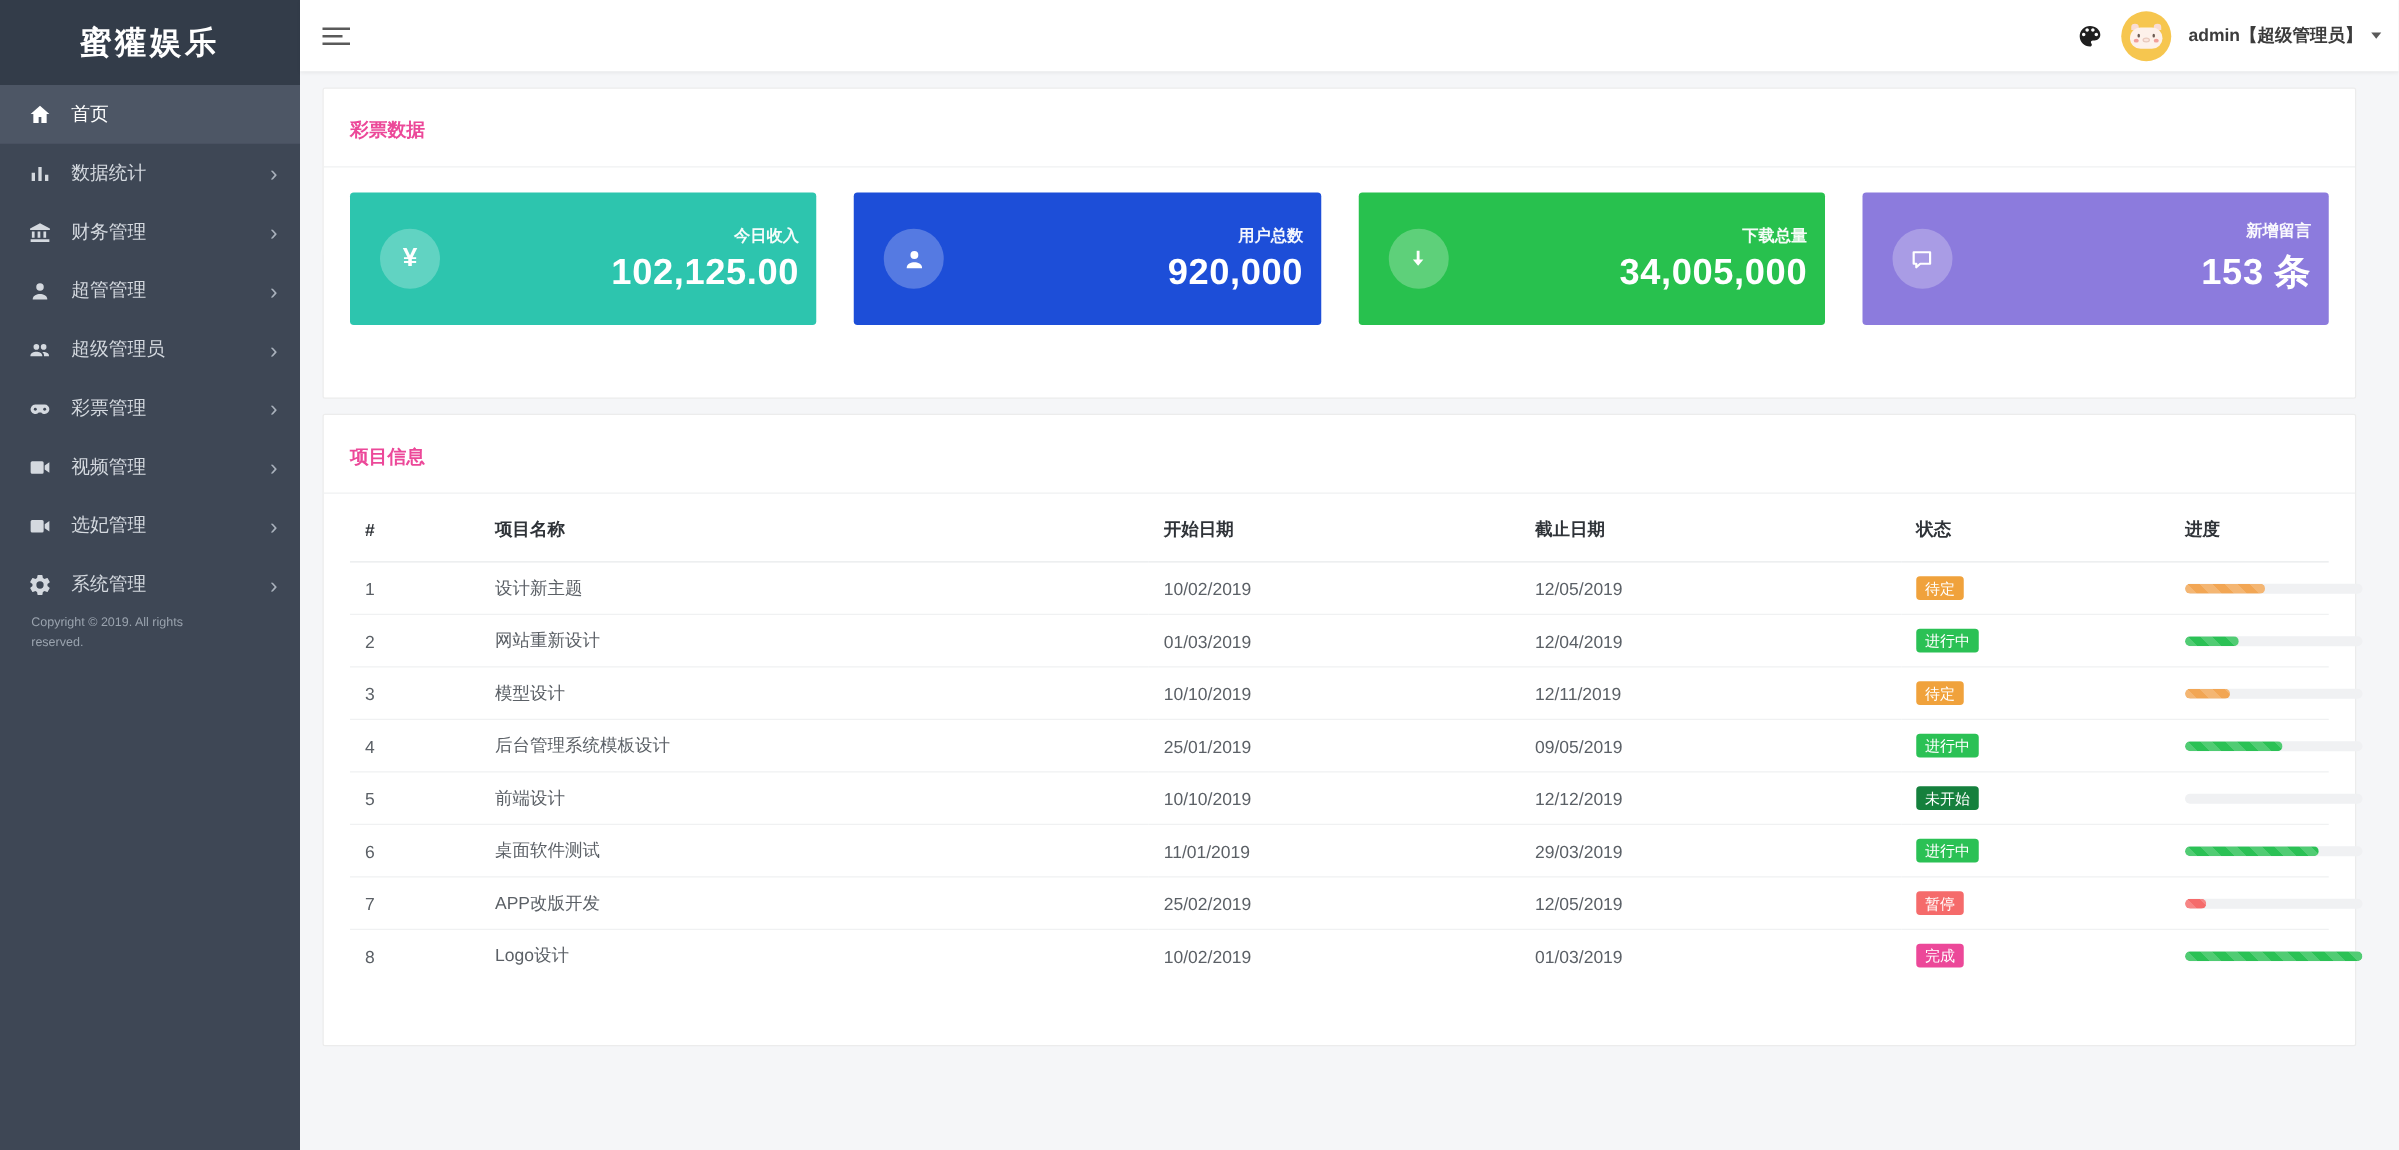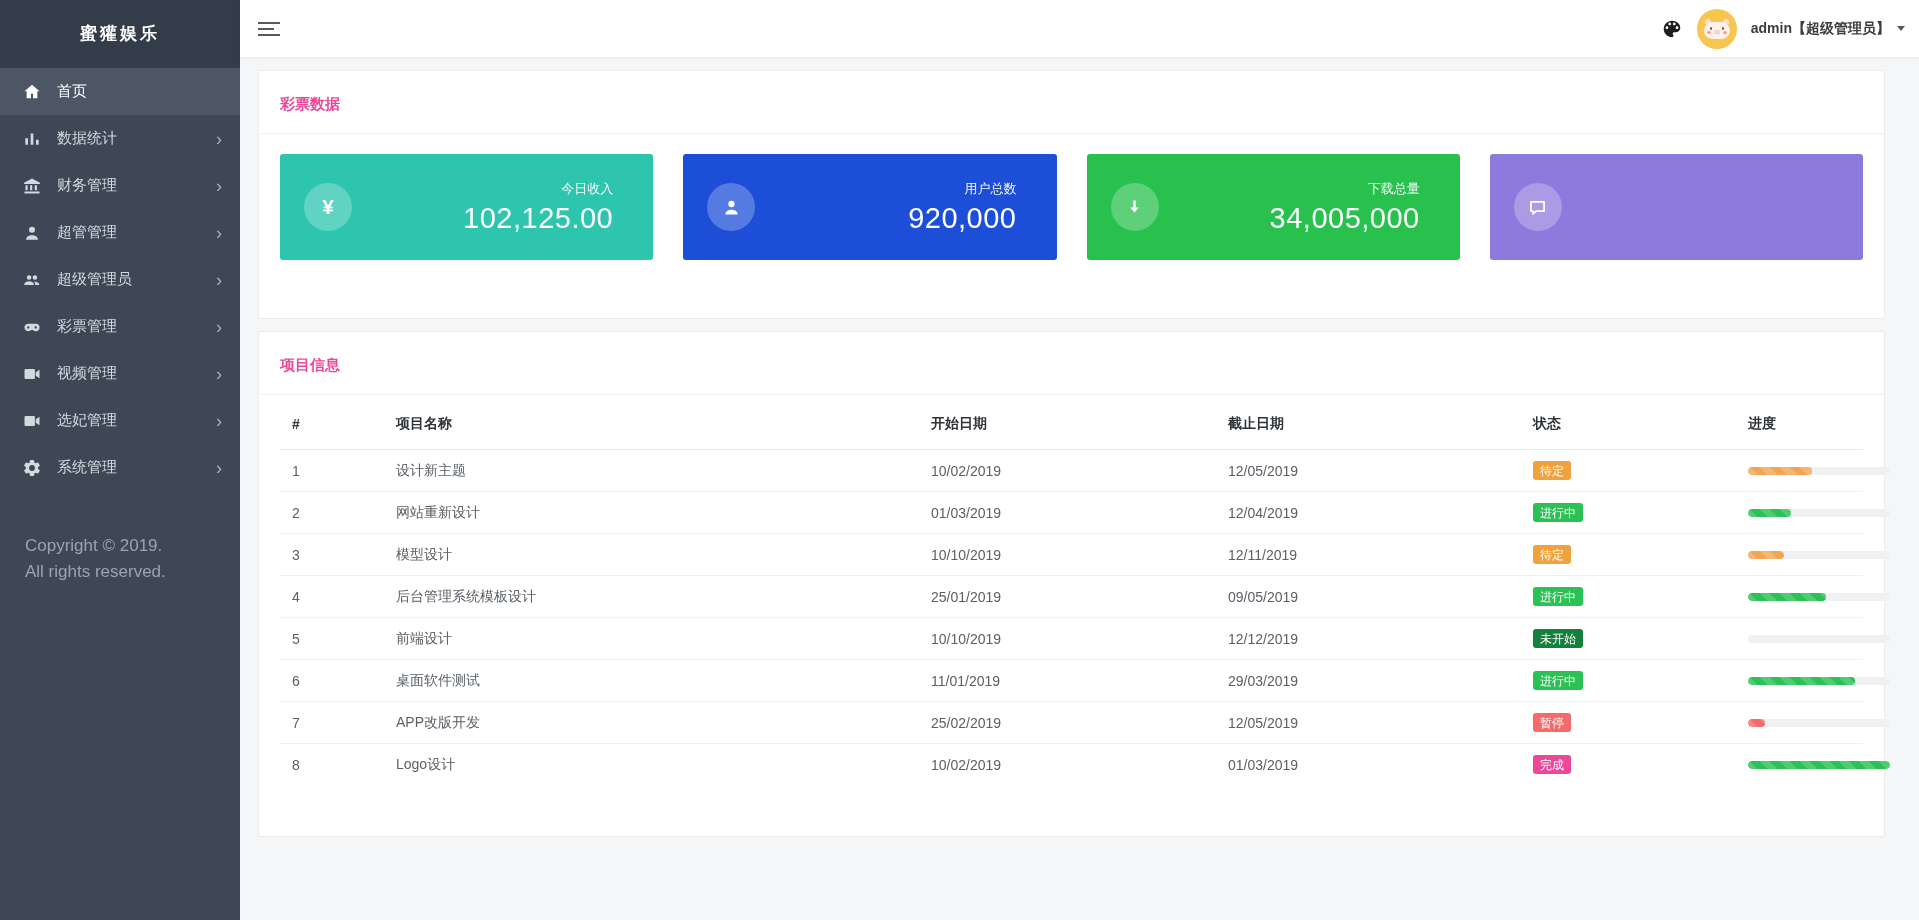--- a/index.html
+++ b/index.html
@@ -3,30 +3,30 @@
 <meta charset="utf-8">
 <style>
   * { margin:0; padding:0; box-sizing:border-box; }
   html,body { width:1919px; height:920px; overflow:hidden;
     font-family:"Liberation Sans","DejaVu Sans",sans-serif; background:#f5f6f8; }
   .app { display:flex; width:100%; height:100%; }
 
   
   .sidebar { width:240px; flex:0 0 240px; background:#3e4755; color:#dfe3e8; position:relative; }
   .brand { height:68px; line-height:68px; text-align:center; background:#333c49;
-    color:#fff; font-size:17px; font-weight:bold; letter-spacing:3px; }
+    color:#fff; font-size:25px; font-weight:bold; letter-spacing:3px; }
   .menu-item { height:47px; display:flex; align-items:center; padding:0 18px 0 22px;
     font-size:15px; color:#d4d9df; cursor:pointer; }
   .menu-item.active { background:#4d5665; color:#fff; }
   .mi-icon { width:20px; height:20px; margin-right:15px; display:inline-flex; }
   .mi-icon svg { width:20px; height:20px; fill:currentColor; }
   .mi-label { flex:1; }
   .mi-chevron { font-size:18px; color:#aab2bd; line-height:1; }
   .mi-chevron.hidden { visibility:hidden; }
-  .copyright { margin-top:42px; padding:0 25px; font-size:17px; color:#9aa3ae;
+  .copyright { padding:0 25px; font-size:10px; color:#9aa3ae;
     line-height:1.55; width:200px; }
 
   
   .main { flex:1; display:flex; flex-direction:column; }
   .topbar { height:57px; background:#fff; display:flex; align-items:center;
     padding:0 14px 0 18px; box-shadow:0 1px 3px rgba(0,0,0,.06); position:relative; z-index:2; }
   .hamburger { width:24px; cursor:pointer; }
   .hamburger i { display:block; height:2px; background:#5a5a5a; margin:4px 0; }
   .hamburger i:nth-child(1){ width:22px; }
   .hamburger i:nth-child(2){ width:16px; }
@@ -58,21 +58,21 @@
   .panel-divider { height:1px; background:#f0f1f2; }
 
   
   .cards { display:flex; gap:30px; padding:20px 21px 58px; }
   .stat-card { flex:1; height:106px; border-radius:3px; color:#fff; display:flex; align-items:center; }
   .sc-icon-wrap { width:48px; height:48px; border-radius:50%; background:rgba(255,255,255,.25);
     margin-left:24px; display:flex; align-items:center; justify-content:center; }
   .sc-icon { display:inline-flex; font-size:21px; font-weight:bold; }
   .sc-icon svg { width:21px; height:21px; fill:#fff; }
   .sc-icon svg.stroked { fill:none; stroke:#fff; stroke-width:2; }
-  .sc-text { margin-left:auto; text-align:right; padding-right:40px; }
+  .sc-text { margin-left:auto; text-align:right; padding-right:14px;font-weight:bold; }
   .sc-label { font-size:13px; opacity:.95; margin-bottom:4px; }
   .sc-value { font-size:29px; letter-spacing:.5px; }
 
   
   .proj-table { width:calc(100% - 42px); margin:0 21px 50px; border-collapse:collapse; table-layout:fixed; }
   .proj-table th { text-align:left; font-size:14px; color:#2f3338; font-weight:bold;
     padding:20px 12px 16px; border-bottom:1px solid #e8eaec; }
   .proj-table td { font-size:14px; color:#5b6066; padding:0 12px; height:42px;
     border-bottom:1px solid #f0f1f2; }
   .proj-table tr:last-child td { border-bottom:none; }
@@ -268,20 +268,24 @@
   </div>
 
   <div class="stat-card" style="background: rgb(140, 123, 221);">
     <div class="sc-icon-wrap">
                 <span class="sc-icon">
                   <svg viewBox="0 0 24 24" class="stroked">
                     <path d="M4.5 5.5h15V16h-9l-3.6 3.2V16H4.5z" stroke-linejoin="round"></path>
                   </svg>
                 </span>
               </div>
+    <div class="sc-text">
+      <div class="sc-label">新增留言</div>
+      <div class="sc-value">153 条</div>
+    </div>
   </div>
 </div>
       </section>
 
       <section class="panel">
         <div class="panel-title">项目信息</div>
         <div class="panel-divider"></div>
         <table class="proj-table">
           <colgroup>
             <col class="col-id">

